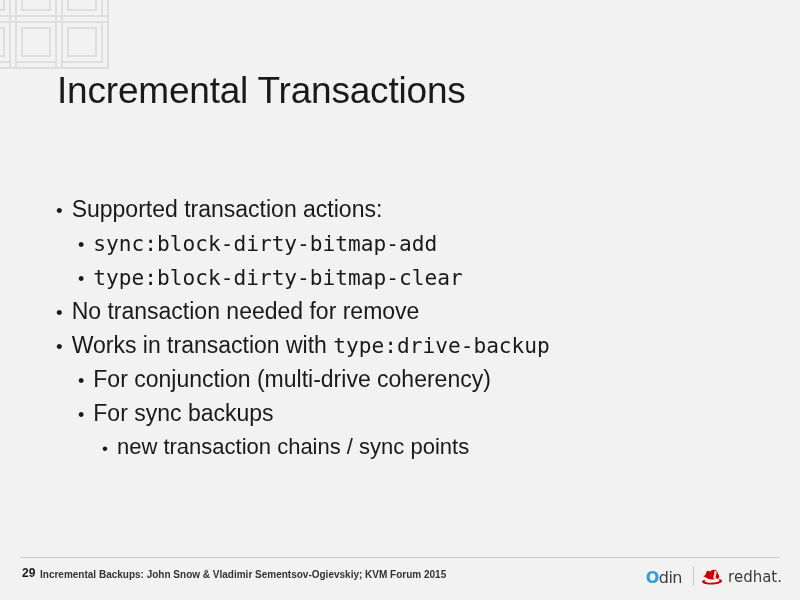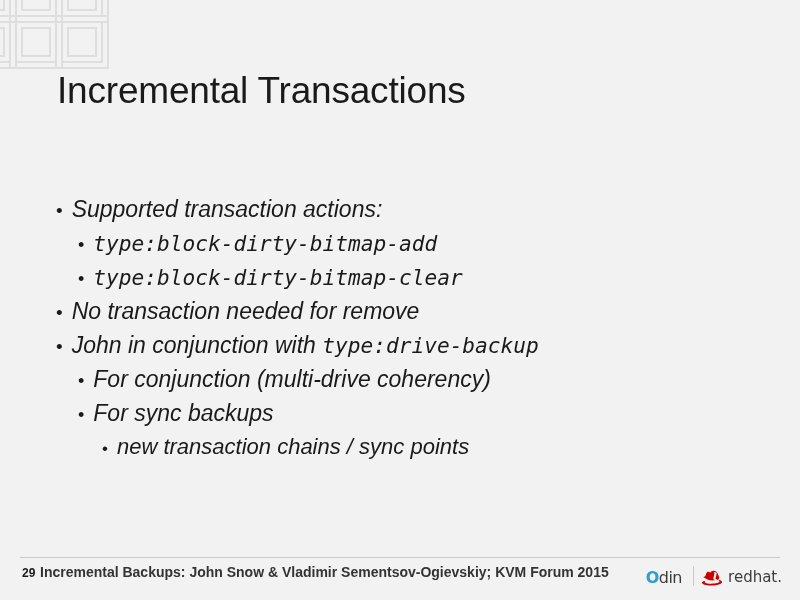--- a/index.html
+++ b/index.html
@@ -66,21 +66,20 @@
   .bullet .dot {
     flex: 0 0 auto;
     font-size: 20px;
     line-height: 1;
     margin-right: 9px;
     color: #1a1a1a;
   }
   .bullet .txt {
     flex: 1 1 auto;
     white-space: nowrap;
-    font-style: italic;
   }
   
   .lvl1 {
     font-size: 23px;
     margin-left: 0px;
     margin-bottom: 7px;
   }
   .lvl1 .dot { font-size: 19px; }
   
   .lvl2 {
@@ -115,21 +114,21 @@
     left: 22px;
     bottom: 20px;
     font-size: 12px;
     font-weight: bold;
     color: #1a1a1a;
   }
   .footer-text {
     position: absolute;
     left: 40px;
     bottom: 20px;
-    font-size: 14px;
+    font-size: 10px;
     font-weight: bold;
     color: #333;
     white-space: nowrap;
   }
 
   .logo-odin {
     position: absolute;
     right: 118px;
     bottom: 13px;
     font-size: 16px;
@@ -148,21 +147,21 @@
     bottom: 14px;
     width: 1px;
     height: 20px;
     background: #cacaca;
   }
   .logo-redhat {
     position: absolute;
     right: 18px;
     bottom: 14px;
     display: flex;
-    align-items: flex-end;
+    align-items: center;
     gap: 5px;
   }
   .rh-hat {
     width: 22px;
     height: 16px;
     position: relative;
   }
   .rh-text {
     font-size: 15px;
     color: #3c3c3c;
@@ -201,33 +200,33 @@
 
   <div class="title">Incremental Transactions</div>
 
   <div class="body-list">
     <div class="bullet lvl1">
       <span class="dot">•</span>
       <span class="txt"><span>Supported transaction actions:</span></span>
     </div>
     <div class="bullet lvl2">
       <span class="dot">•</span>
-      <span class="txt"><span class="mono">type:block-dirty-bitmap-add</span></span>
+      <span class="txt"><span class="mono">sync:block-dirty-bitmap-add</span></span>
     </div>
     <div class="bullet lvl2">
       <span class="dot">•</span>
       <span class="txt"><span class="mono">type:block-dirty-bitmap-clear</span></span>
     </div>
     <div class="bullet lvl1">
       <span class="dot">•</span>
       <span class="txt"><span>No transaction needed for remove</span></span>
     </div>
     <div class="bullet lvl1">
       <span class="dot">•</span>
-      <span class="txt"><span>John in conjunction with </span><span class="mono">type:drive-backup</span></span>
+      <span class="txt"><span>Works in transaction with </span><span class="mono">type:drive-backup</span></span>
     </div>
     <div class="bullet lvl2">
       <span class="dot">•</span>
       <span class="txt"><span>For conjunction (multi-drive coherency)</span></span>
     </div>
     <div class="bullet lvl2">
       <span class="dot">•</span>
       <span class="txt"><span>For sync backups</span></span>
     </div>
     <div class="bullet lvl3">

